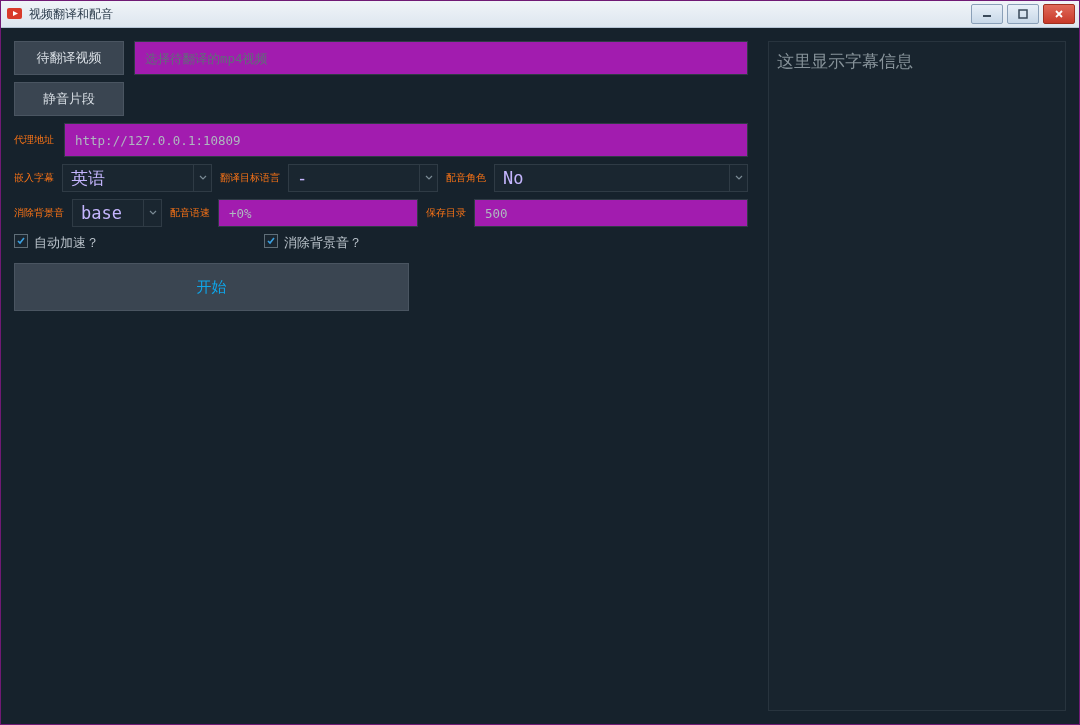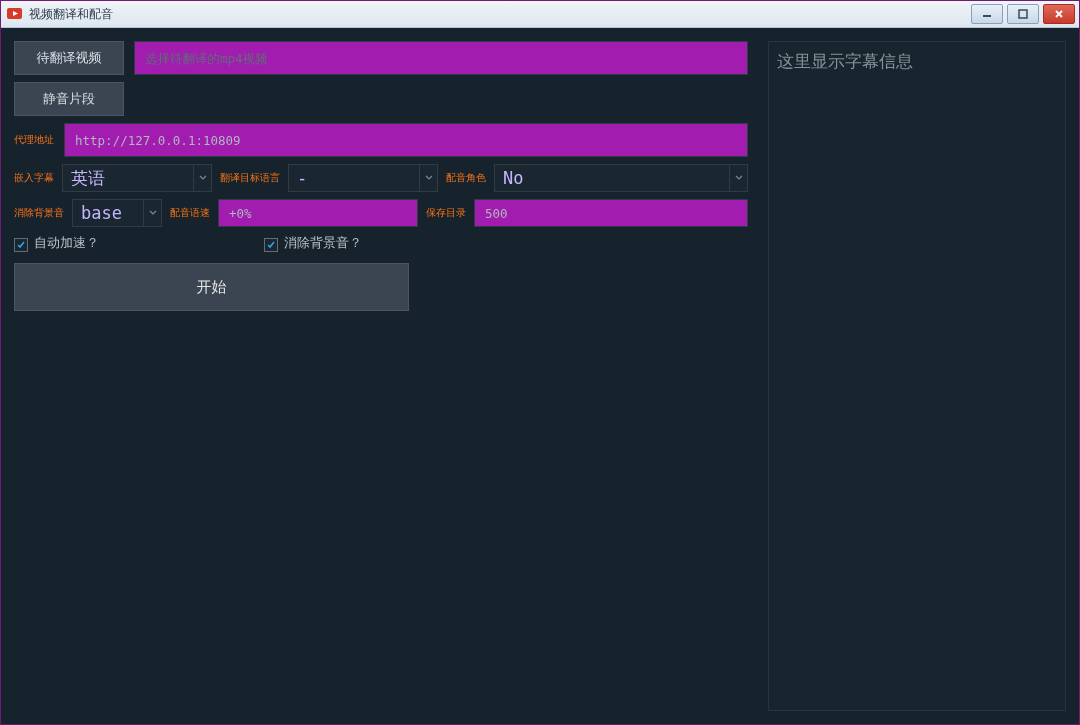--- a/index.html
+++ b/index.html
@@ -121,39 +121,39 @@
   font-family: "Consolas","Microsoft YaHei",monospace;
 }
 .select-arrow {
   position: absolute; right: 0; top: 0; bottom: 0; width: 18px;
   border-left: 1px solid #2f3b45;
   display: flex; align-items: center; justify-content: center;
 }
 .select-arrow svg { display:block; }
 
 .checkbox {
-  display: flex; align-items: flex-end; gap: 6px;
+  display: flex; align-items: flex-start; gap: 6px;
   cursor: pointer;
   color: #b9c2ca;
   font-size: 13px;
 }
 .chk {
   width: 14px; height: 14px;
   border: 1px solid #5f6e78;
   background: #1a2630;
   display: flex; align-items: center; justify-content: center;
 }
 .chk svg { display:block; }
 
 .start-btn {
   height: 48px;
   width: 395px;
   background: #3a4551;
   border: 1px solid #4a5561;
-  color: #e5e5e5;
+  color: #0ea5e9;
   font-size: 15px;
   display: flex; align-items: center; justify-content: center;
   cursor: pointer;
   margin-top: 4px;
 }
 </style>
 </head>
 <body>
 
 <div class="window">

